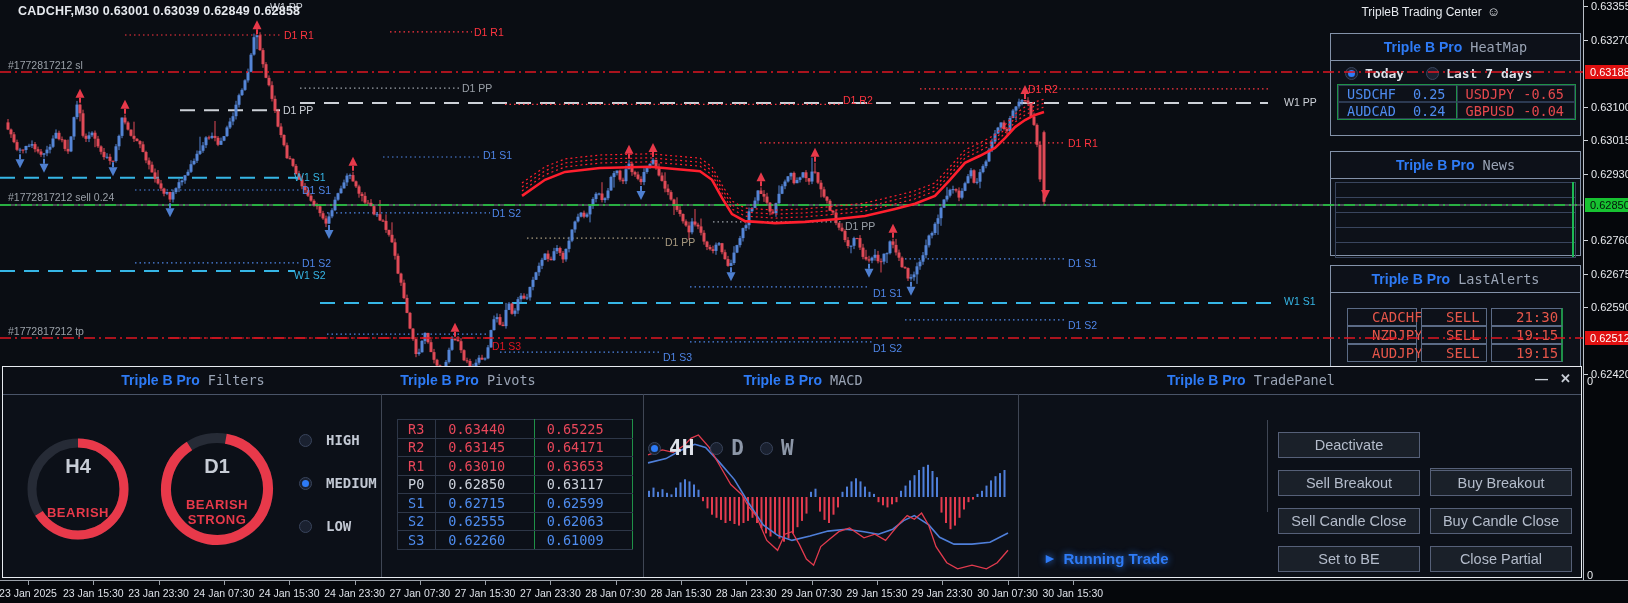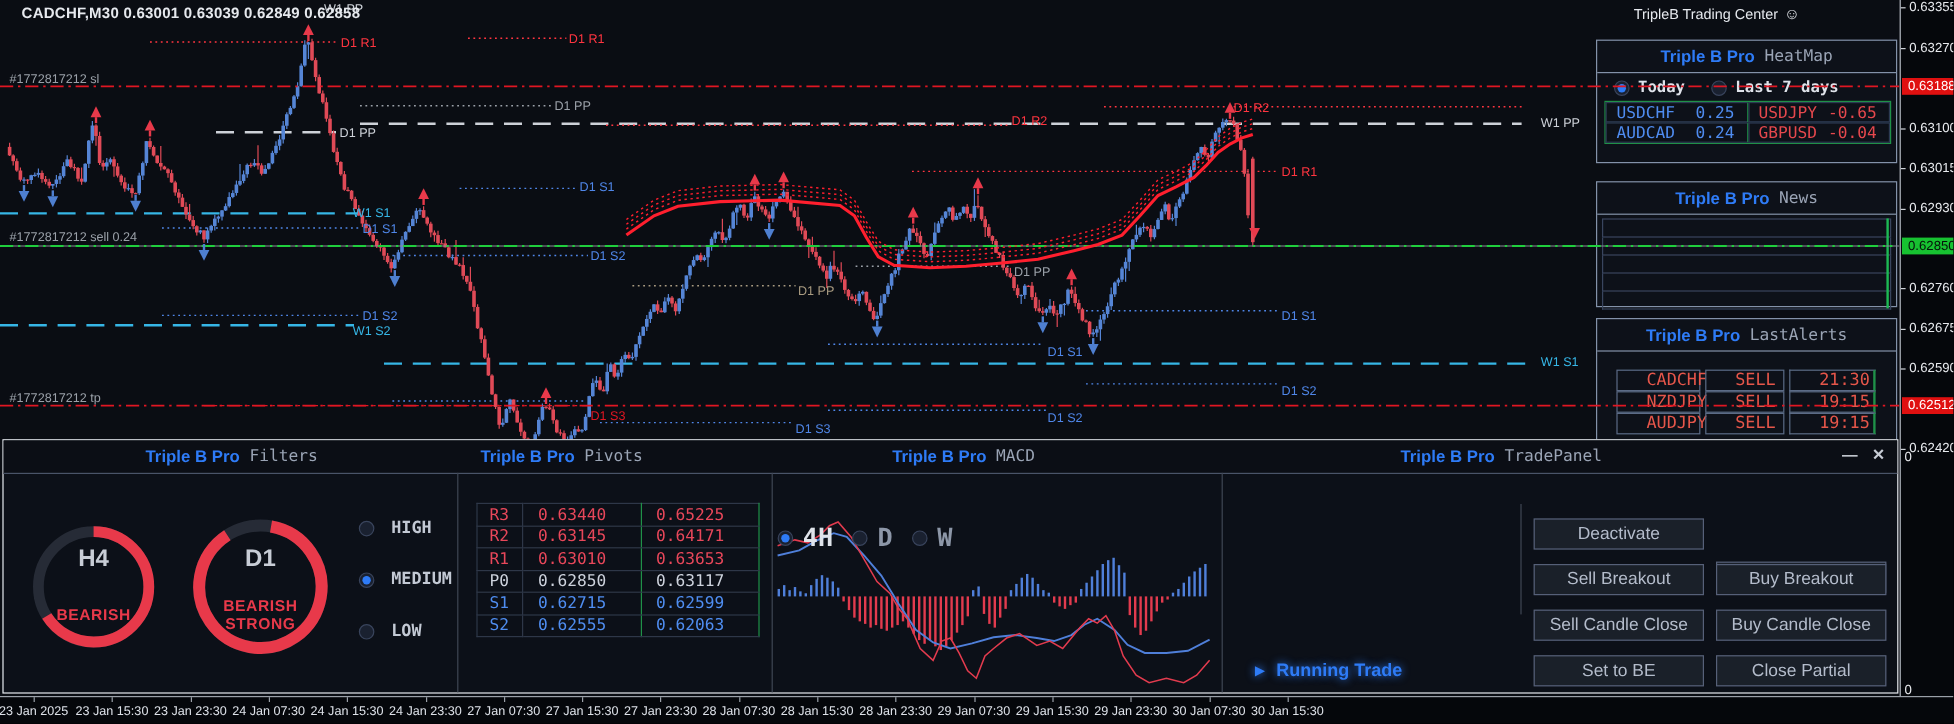--- a/index.html
+++ b/index.html
@@ -1117,20 +1117,25 @@
         <tr>
           <td class="pv-s">S1</td>
           <td class="val pv-s">0.62715</td>
           <td class="val pv-s">0.62599</td>
         </tr>
         <tr>
           <td class="pv-s">S2</td>
           <td class="val pv-s">0.62555</td>
           <td class="val pv-s">0.62063</td>
         </tr>
+        <tr>
+          <td class="pv-s">S3</td>
+          <td class="val pv-s">0.62260</td>
+          <td class="val pv-s">0.61009</td>
+        </tr>
       </tbody>
     </table>
   <div id="macd-tf">
       <div class="tfitem">
         <div class="rdo sel"></div>
         <span>4H</span>
       </div>
       <div class="tfitem">
         <div class="rdo"></div>
         <span style="color: rgb(141, 151, 168);">D</span>

